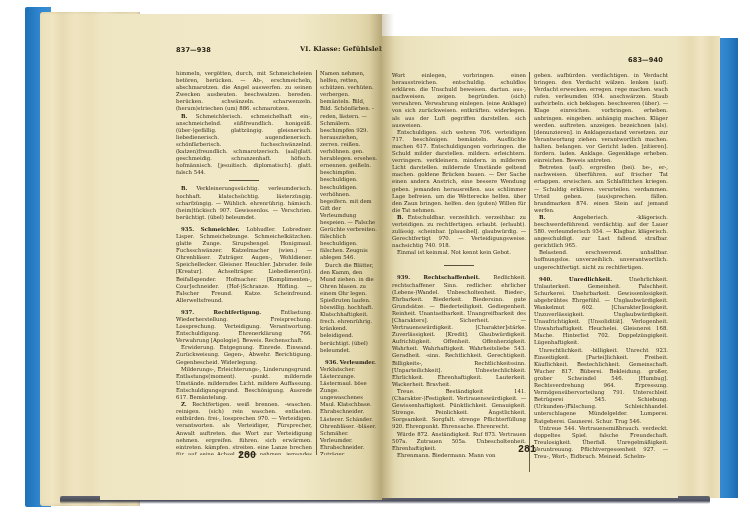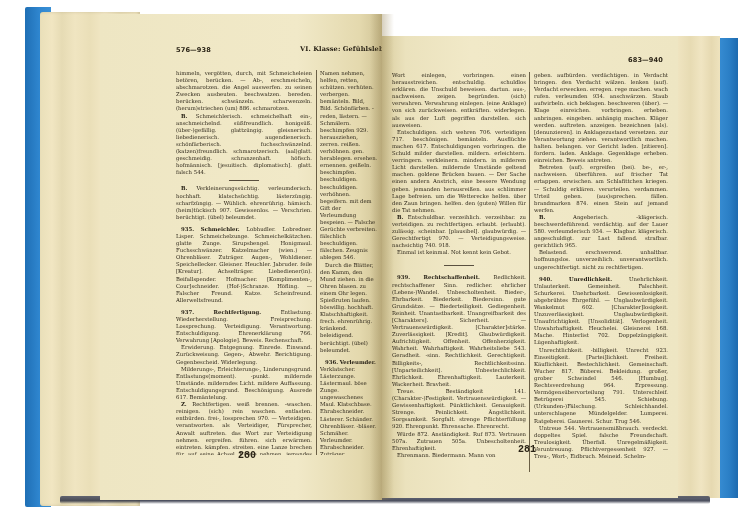--- a/index.html
+++ b/index.html
@@ -92,21 +92,21 @@
 
 <div class="scene">
 
   <div class="cover-left"></div>
   <div class="cover-right"></div>
   <div class="stack-left"></div>
   <div class="stack-right"></div>
   <div class="base-shadow"></div>
 
   <div class="page page-left">
-    <div class="head head-num" style="left:76px; top:32px;">576—938</div>
+    <div class="head head-num" style="left:76px; top:32px;">837—938</div>
     <div class="head" style="left:200px; top:31px;">VI. Klasse: Gefühlsleben.</div>
 
     <div class="col" style="left:76px; top:56px; width:136px; height:385px;">
       <p class="noind">himmeln, vergötten, durch, mit Schmeicheleien betören, berücken. — Ab-, erschmeicheln, abschmarotzen. die Angel auswerfen. zu seinen Zwecken ausbeuten. beschwatzen. bereden. berücken. schwänzeln. scharwenzeln. (herum)striechen (um) 886. schmarotzen.</p>
       <p><b>B.</b> <span>Schmeichlerisch. schmeichelhaft ein-, anschmeichelnd. süßfreundlich. honigsüß. (über-)gefällig. glattzüngig. gleisnerisch. liebedienerisch. augendienerisch. schönfärberisch. fuchsschwänzelnd. (katzen)freundlich. schmarotzerisch. (aal)glatt. geschmeidig. schranzenhaft. höfisch. hofmännisch. [jesuitisch. diplomatisch]. glatt. falsch 544.</span></p>
       <div class="rule-h" style="position:relative; width:30px; margin:4px auto 4px auto;"></div>
       <p><b>B.</b> <span>Verkleinerungssüchtig. verleumderisch. hochhaft. klatschsüchtig. lästerzüngig. scharfzüngig. — Wühlich. ehrenrührig. hämisch. (heim)tückisch 907. Gewissenlos. — Verschrien. berüchtigt. (übel) beleumdet.</span></p>
       <p class="entry"><b>935.</b> <b>Schmeichler.</b> <span>Lobhudler. Lobredner. Lisper. Schmeichelzunge. Schmeichelkätzchen. glatte Zunge. Sirupsbengel. Honigmaul. Fuchsschwänzer. Katzelmacher (wien.) — Ohrenbläser. Zuträger. Augen-, Wohldiener. Speichellecker. Gleisner. Heuchler. Jabruder. feile [Kreatur]. Achselträger. Liebediener(in). Beifallspender. Hofmacher. [Komplimenten-, Cour]schneider. (Hof-)Schranze. Höfling. — Falscher Freund. Katze. Scheinfreund. Allerweltsfreund.</span></p>
       <p class="entry"><b>937.</b> <b>Rechtfertigung.</b> <span>Entlastung. Wiederherstellung. Freisprechung. Lossprechung. Verteidigung. Verantwortung. Entschuldigung. Ehrenerklärung 766. Verwahrung [Apologie]. Beweis. Rechenschaft.</span></p>
       <p>Erwiderung. Entgegnung. Einrede. Einwand. Zurückweisung. Gegen-, Abwehr. Berichtigung. Gegenbescheid. Widerlegung.</p>

